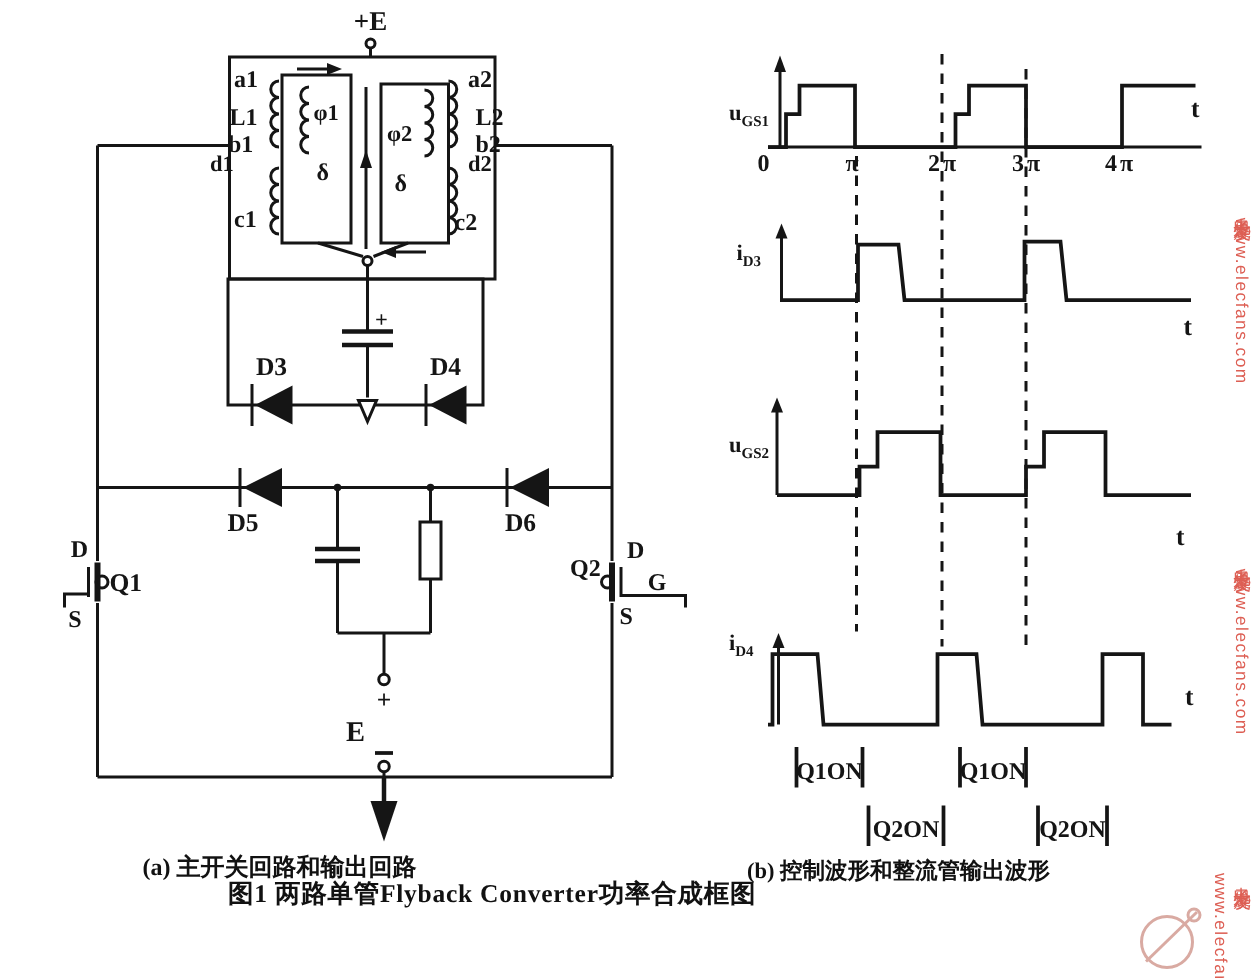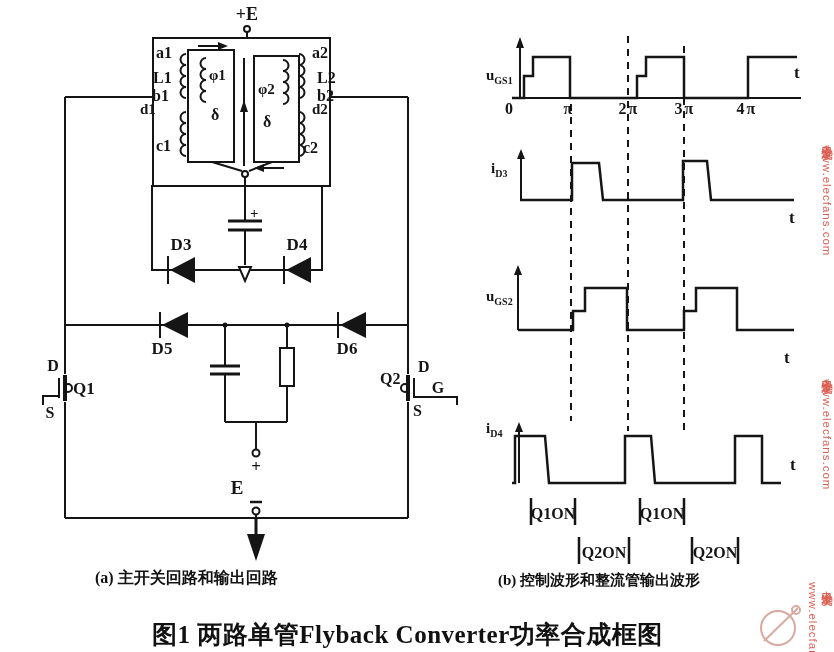--- a/index.html
+++ b/index.html
@@ -2,21 +2,21 @@
 <html><head>
 <meta charset="utf-8">
 <style>
   html,body{margin:0;padding:0;background:#fff;}
   #stage{position:relative;width:834px;height:652px;background:#fff;overflow:hidden;
          font-family:"Liberation Serif",serif;}
   svg text{stroke:none;fill:#151515;}
   .caption{position:absolute;font-weight:bold;color:#111;white-space:nowrap;}
   #cap-a{left:95px;top:568px;font-size:16px;}
   #cap-b{left:498px;top:571px;font-size:15px;text-align:right;}
-  #fig-title{left:152px;top:618px;font-size:25px;letter-spacing:.5px;}
+  #fig-title{left:152px;top:584px;font-size:17px;letter-spacing:.5px;}
   .wm{position:absolute;right:0;writing-mode:vertical-rl;text-orientation:mixed;
       font-family:"Liberation Sans",sans-serif;font-size:11.5px;letter-spacing:1px;}
 </style>
 </head>
 <body>
 
 <div id="stage">
 
 <svg width="834" height="652" viewBox="0 0 834 652" style="position:absolute;left:0;top:0;">
 

